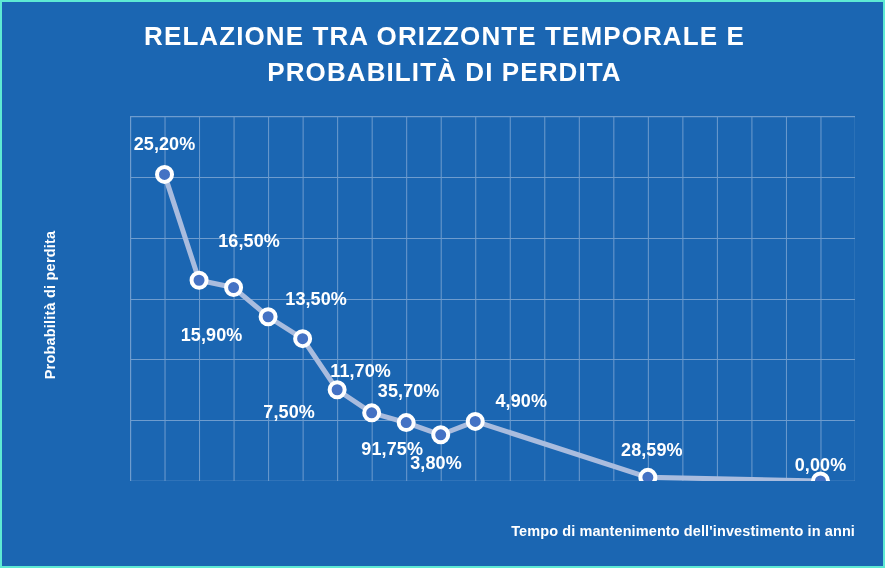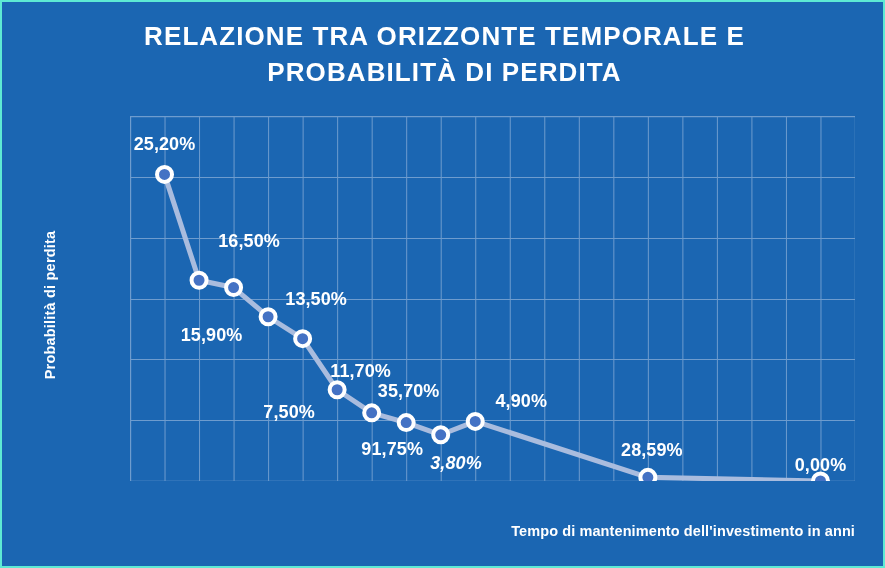--- a/index.html
+++ b/index.html
@@ -150,21 +150,21 @@
     <div id="tick-layer"></div>
     <div id="label-layer">
         <div class="data-label" style="left: 34.5238px; top: 28.4px;">25,20%</div>
         <div class="data-label" style="left: 119.048px; top: 125px;">16,50%</div>
         <div class="data-label" style="left: 81.5714px; top: 195.55px; margin-top: 23px;">15,90%</div>
         <div class="data-label" style="left: 186.095px; top: 182.75px;">13,50%</div>
         <div class="data-label" style="left: 230.619px; top: 218.65px; margin-top: 36px;">11,70%</div>
         <div class="data-label" style="left: 159.143px; top: 295.75px;">7,50%</div>
         <div class="data-label" style="left: 278.667px; top: 274.867px;">35,70%</div>
         <div class="data-label" style="left: 262.19px; top: 332.6px;">91,75%</div>
-        <div class="data-label" style="left: 326px; top: 346.767px; font-style: italic;">3,80%</div>
+        <div class="data-label" style="left: 306px; top: 346.767px;">3,80%</div>
         <div class="data-label" style="left: 391.238px; top: 285.383px;">4,90%</div>
         <div class="data-label" style="left: 521.857px; top: 334.35px;">28,59%</div>
         <div class="data-label" style="left: 690.476px; top: 349px;">0,00%</div>
       </div>
   </div>
 
   <div id="x-axis-title">Tempo di mantenimento dell'investimento in anni</div>
 
 </div>
 

